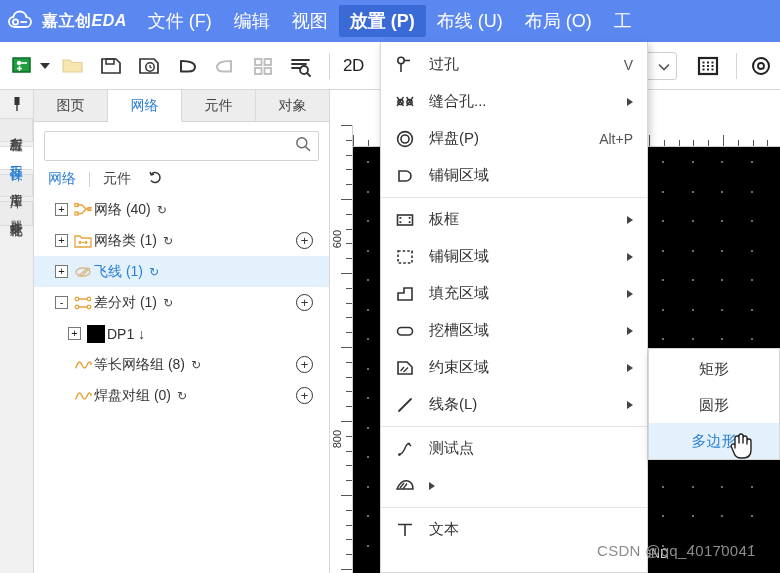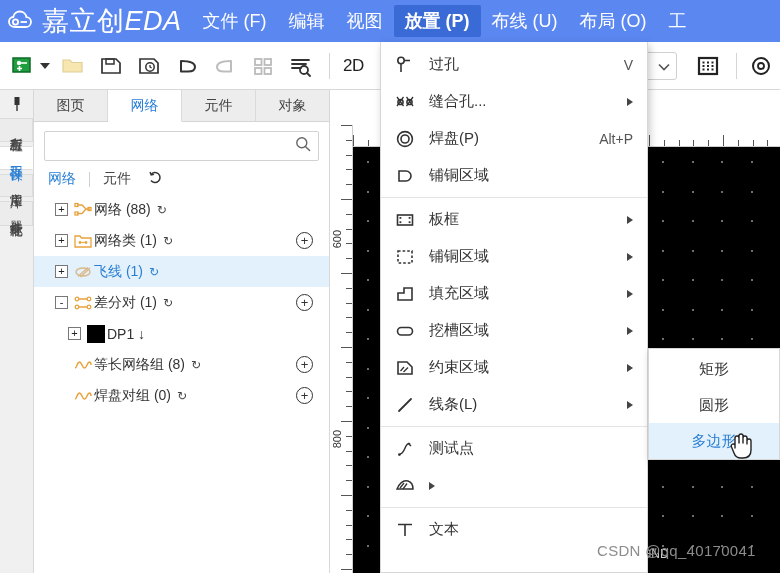--- a/index.html
+++ b/index.html
@@ -13,21 +13,21 @@
 
   
   #menubar {
     position:absolute; left:0; top:0; width:780px; height:42px;
     background:#5b87f0; display:flex; align-items:center;
     white-space:nowrap; overflow:hidden;
   }
   #brand { display:flex; align-items:center; padding:0 10px 0 8px; height:42px; }
   #brand .logo { width:30px; height:22px; margin-right:4px; flex:none; }
   #brand .btxt {
-    color:#ffffff; font-size:27px; font-weight:normal; letter-spacing:.5px;
+    color:#ffffff; font-size:16px; font-weight:bold; letter-spacing:.5px;
   }
   #brand .btxt .eda { font-style:italic; }
   .mitem {
     color:#ffffff; font-size:18px; padding:0 11px; height:32px;
     display:flex; align-items:center; border-radius:2px; flex:none;
   }
   .mitem.active { background:#3a6ad6; font-weight:bold; }
 
   
   #toolbar {
@@ -341,21 +341,21 @@
     <span class="exp">+</span>
     <span class="tico">
       <svg width="18" height="16" viewBox="0 0 18 16">
           <path d="M3 3 H8 L12 7 H16" fill="none" stroke="#e8a33d" stroke-width="1.4"></path>
           <rect x="1" y="1.5" width="3" height="3" fill="none" stroke="#e8a33d" stroke-width="1.3"></rect>
           <rect x="1" y="10" width="3" height="3" fill="none" stroke="#e8a33d" stroke-width="1.3"></rect>
           <path d="M3 11.5 H8 L12 7" fill="none" stroke="#e8a33d" stroke-width="1.4"></path>
           <rect x="14" y="5.5" width="3" height="3" fill="none" stroke="#e8a33d" stroke-width="1.3"></rect>
         </svg>
     </span>
-    <span class="tlabel">网络 (88)</span>
+    <span class="tlabel">网络 (40)</span>
     <span class="refresh">↻</span>
   </div>
 
   <div class="trow">
     <span class="dots"></span>
     <span class="exp">+</span>
     <span class="tico">
       <svg width="18" height="16" viewBox="0 0 18 16">
           <path d="M1 3 H6 L7.5 5 H17 V14 H1 Z" fill="none" stroke="#e8a33d" stroke-width="1.3"></path>
           <circle cx="6" cy="9.5" r="1.4" fill="#e8a33d"></circle>

